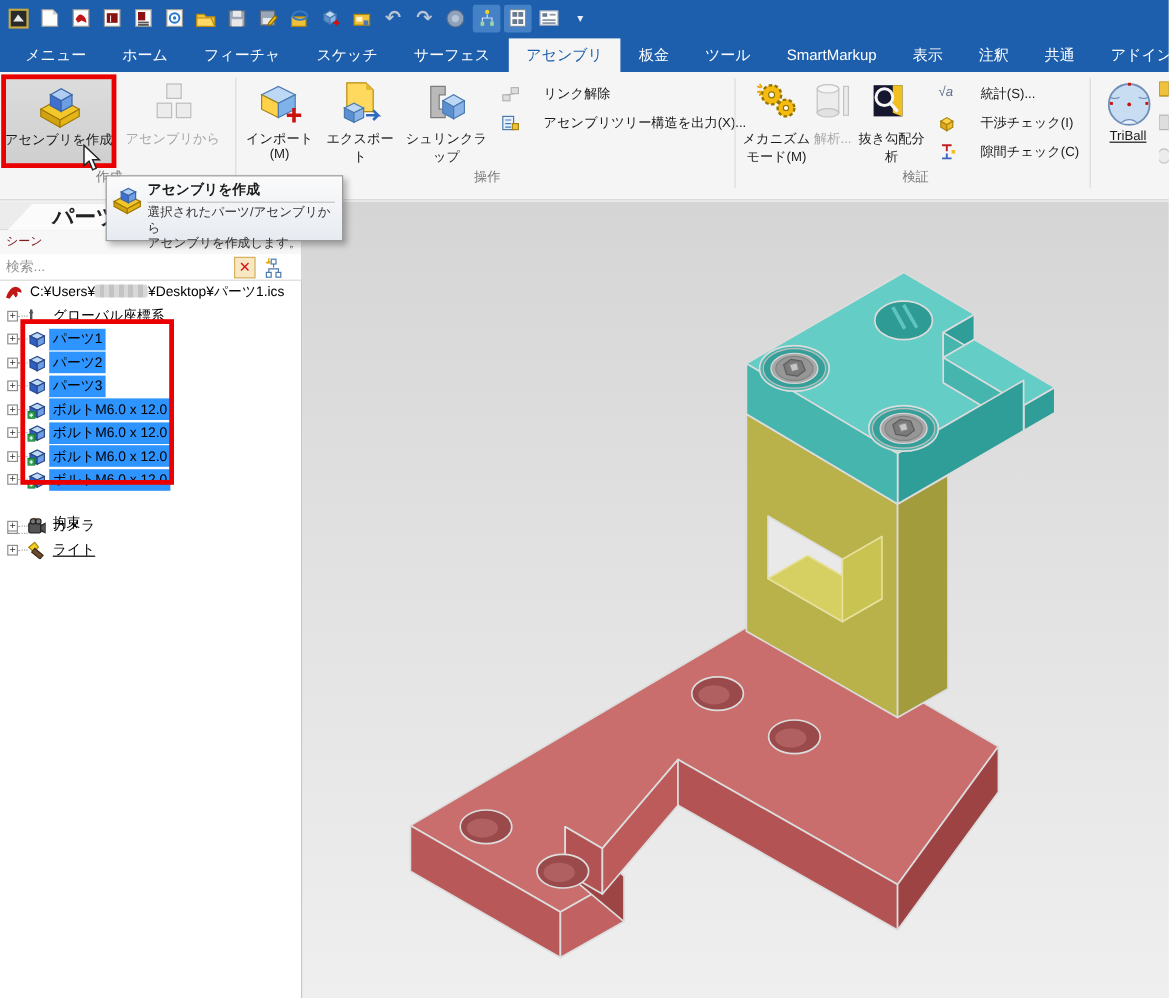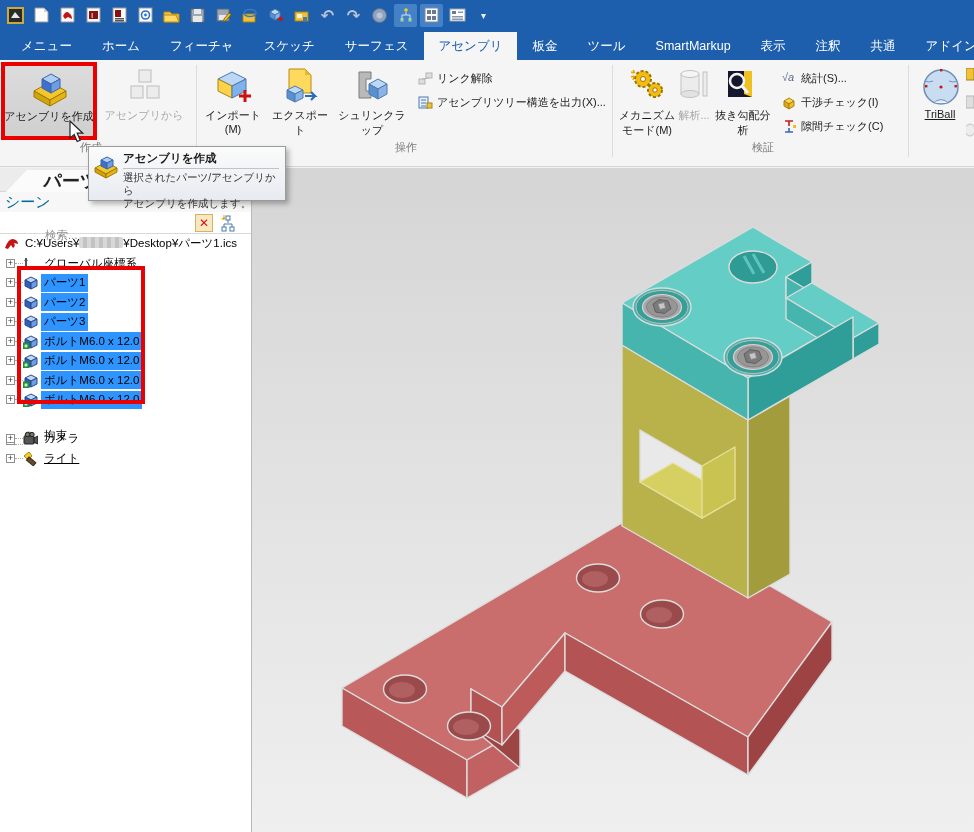--- a/index.html
+++ b/index.html
@@ -19,39 +19,39 @@
   .rtab.active { background:#f5f5f5; color:#1d5fad; }
 
   
   #ribbon { left:0; top:60px; width:974px; height:107px; background:#f5f5f5; border-bottom:1px solid #d4d4d4; }
   .vsep { position:absolute; top:5px; width:1px; height:92px; background:#dcdcdc; }
   .grouplabel { position:absolute; top:80px; font-size:11px; color:#7a7a7a; }
   .bigbtn { position:absolute; top:4px; width:92px; text-align:center; font-size:11px; color:#1a1a1a; }
   .bigbtn .bicon { margin:2px auto 2px; width:42px; height:40px; }
   .bigbtn.hl { background:linear-gradient(#dcdcdc,#cfcfcf); border:1px solid #b8b8b8; height:74px; }
   .dis { color:#a8a8a8; }
-  .smallrow { position:absolute; height:20px; display:flex; align-items:center; gap:4px; font-size:11px; color:#1a1a1a; white-space:nowrap; }
+  .smallrow { position:absolute; height:20px; display:flex; align-items:center; gap:20px; font-size:11px; color:#1a1a1a; white-space:nowrap; }
   .sicon { width:15px; height:15px; flex:none; }
 
   
   .redbox { position:absolute; border:4px solid #ea0000; z-index:30; pointer-events:none; }
 
   
   #tooltip { left:88px; top:146px; width:198px; height:55px; background:linear-gradient(#fbfbfb,#e7ebf1); border:1px solid #9b9b9b; box-shadow:3px 3px 5px rgba(0,0,0,.28); z-index:40; padding:4px 6px 4px 34px; }
   #tooltip .tt-title { font-size:11.5px; font-weight:bold; color:#1a1a1a; border-bottom:1px solid #c3c3c3; padding-bottom:2px; margin-bottom:2px; }
   #tooltip .tt-body { font-size:10.5px; color:#333; line-height:13px; }
   #tooltip .tt-icon { position:absolute; left:4px; top:6px; width:26px; height:26px; }
 
   
   #panel { left:0; top:168px; width:252px; height:664px; background:#fff; border-right:1px solid #b9b9b9; }
   #paneltabs { position:absolute; left:0; top:0; width:251px; height:24px; background:#ececec; border-bottom:1px solid #d7d7d7; }
   #ptab { position:absolute; left:6px; top:2px; width:130px; height:22px; background:#fbfbfb; clip-path:polygon(0 100%,16% 0,100% 0,100% 100%); font-size:18px; font-weight:bold; color:#222; text-align:center; line-height:22px; }
-  #scene-row { position:absolute; left:0; top:24px; width:251px; height:20px; font-size:15px; color:#0369a1; padding-left:5px; line-height:20px; background:#f7f7f7; }
+  #scene-row { position:absolute; left:0; top:24px; width:251px; height:20px; font-size:10px; color:#7f1d1d; padding-left:5px; line-height:20px; background:#f7f7f7; }
   #search-row { position:absolute; left:0; top:44px; width:251px; height:22px; border-bottom:1px solid #d9d9d9; background:#fff; }
-  #search-text { position:absolute; left:5px; top:16px; font-size:11.5px; color:#909090;margin-left:40px; }
+  #search-text { position:absolute; left:5px; top:3px; font-size:11.5px; color:#909090; }
   #clear-btn { position:absolute; right:38px; top:2px; width:18px; height:18px; background:#f7e7c2; border:1px solid #d8b25e; color:#dd1111; font-weight:bold; font-size:12px; text-align:center; line-height:16px; }
   #filter-btn { position:absolute; right:14px; top:2px; width:18px; height:18px; }
 
   
   #tree { position:absolute; left:0; top:66px; width:251px; bottom:0; font-size:11.5px; color:#000; }
   .trow { position:absolute; left:0; height:19.5px; display:flex; align-items:center; }
   .expand { width:9px; height:9px; border:1px solid #8f8f8f; background:#fff; margin-left:6px; flex:none; position:relative; }
   .expand::before { content:"+"; position:absolute; left:0; top:-2px; width:7px; font-size:9px; line-height:11px; color:#333; text-align:center; }
   .connector { width:8px; border-top:1px dotted #a8a8a8; flex:none; }
   .ticon { width:15px; height:15px; flex:none; margin-right:3px; position:relative; }

